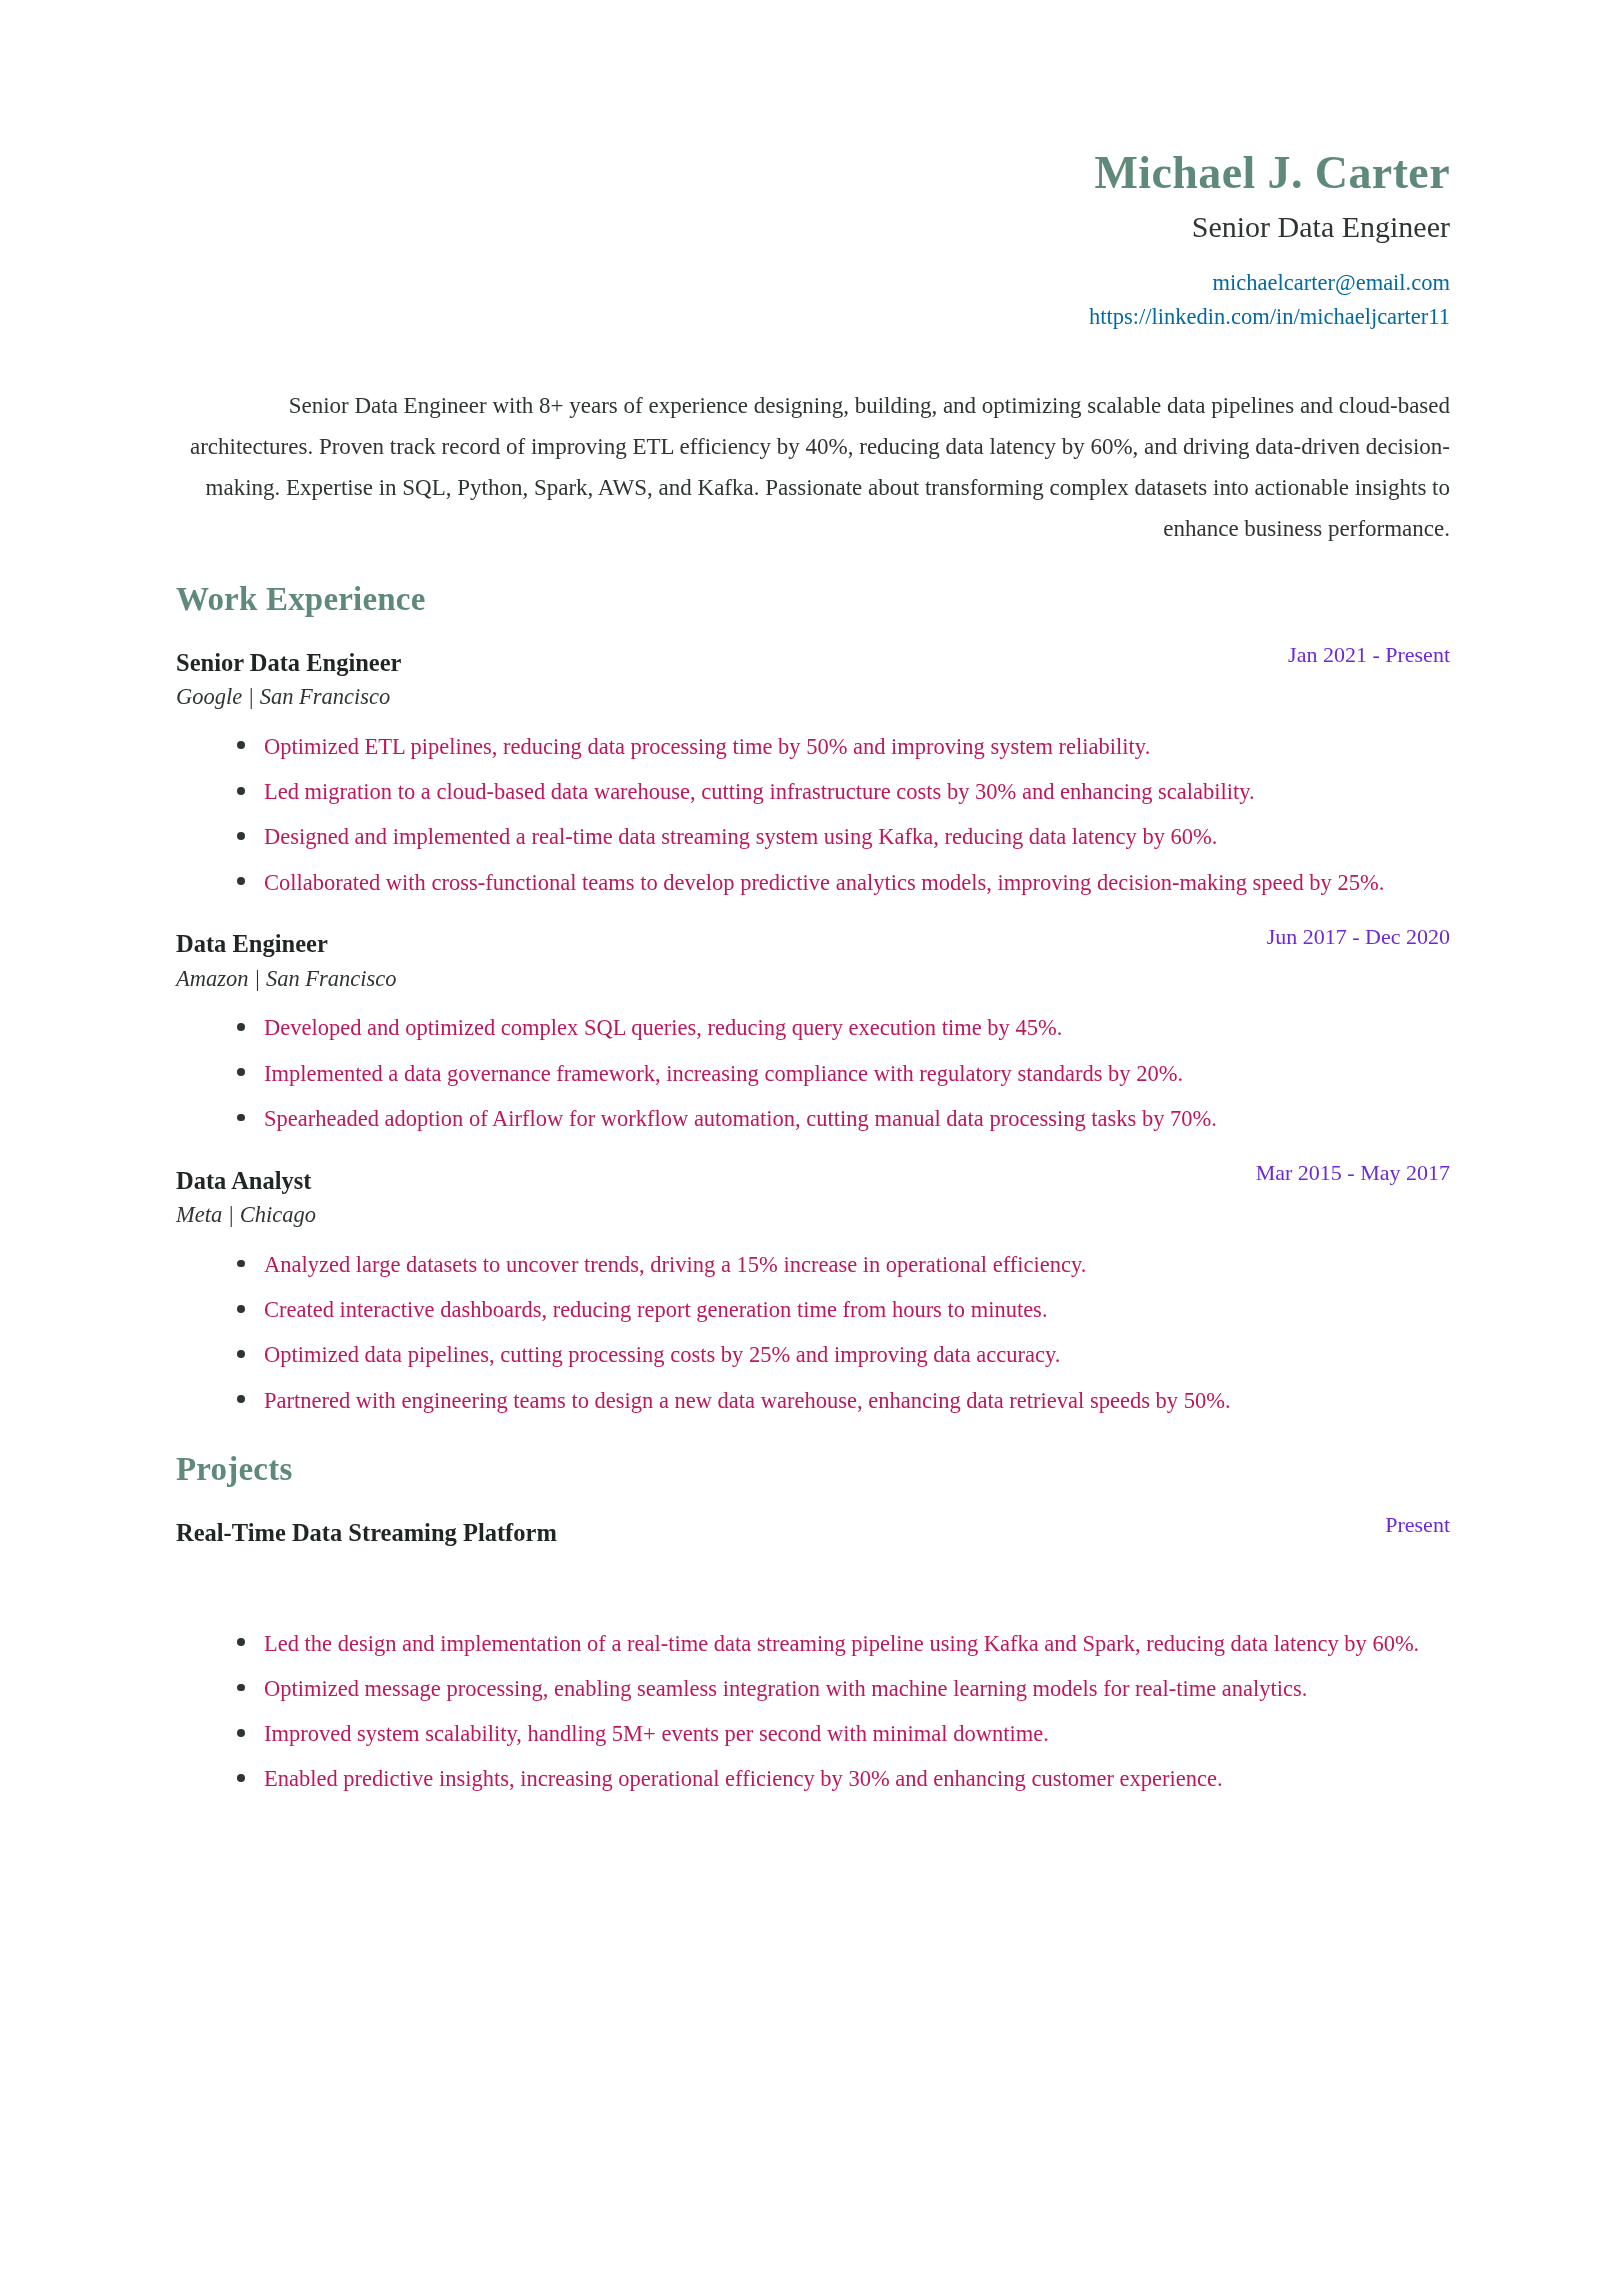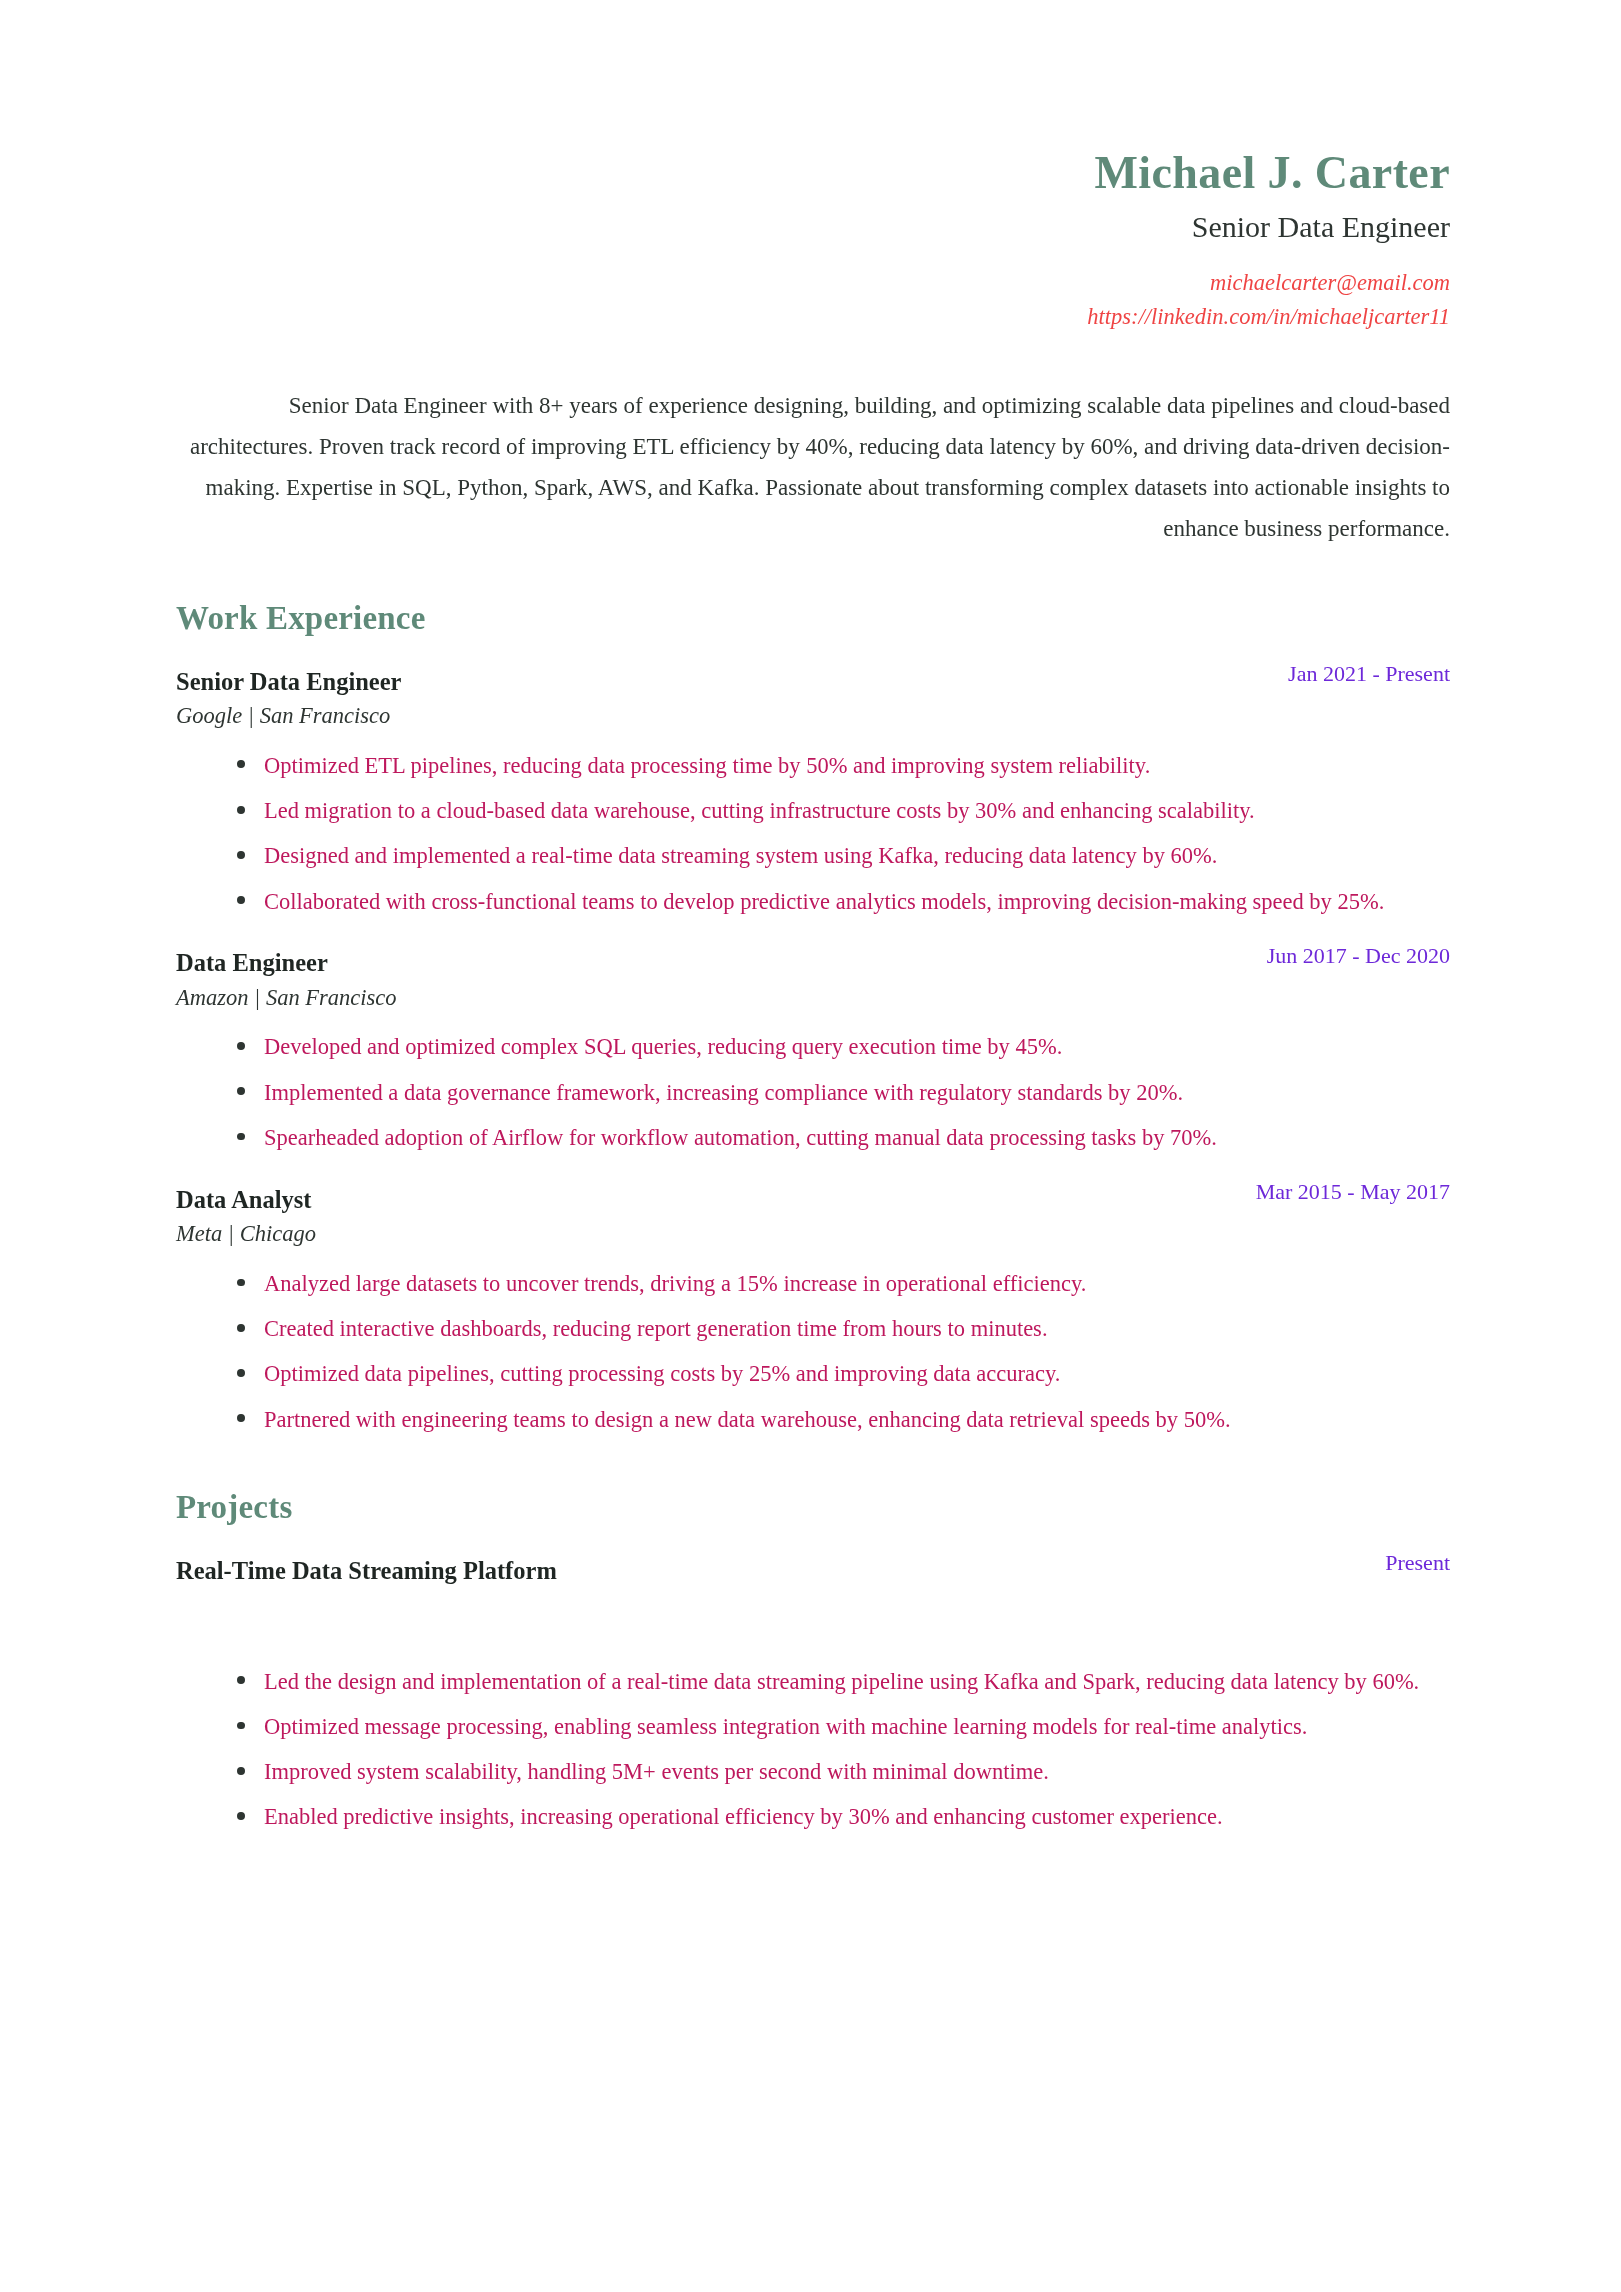--- a/index.html
+++ b/index.html
@@ -40,37 +40,36 @@
     font-weight: normal;
     color: #2e3532;
     line-height: 1.3;
     margin: 8.8px 0 0 0;
   }
   .contact-block {
     margin-top: 19.6px;
   }
   .contact-line {
     font-size: 22.5px;
-    font-style: italic;
-    color: #ef4444;
+    color: #0369a1;
     line-height: 1.52;
   }
 
   
   .summary {
     margin-top: 52px;
     font-size: 23px;
     line-height: 1.78;
     color: #2e3532;
     text-align: right;
   }
 
   
   .section {
-    margin-top: 48px;
+    margin-top: 29px;
   }
   .section-heading {
     font-size: 33px;
     font-weight: bold;
     color: #5f8a79;
     line-height: 1.25;
     margin: 0 0 21.6px 0;
     letter-spacing: 0.2px;
   }
 

